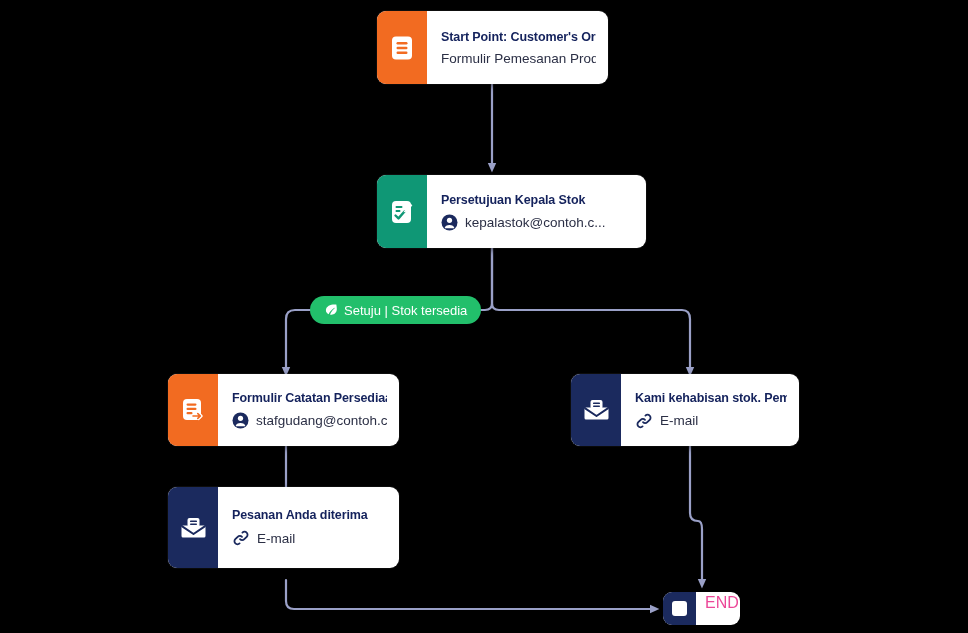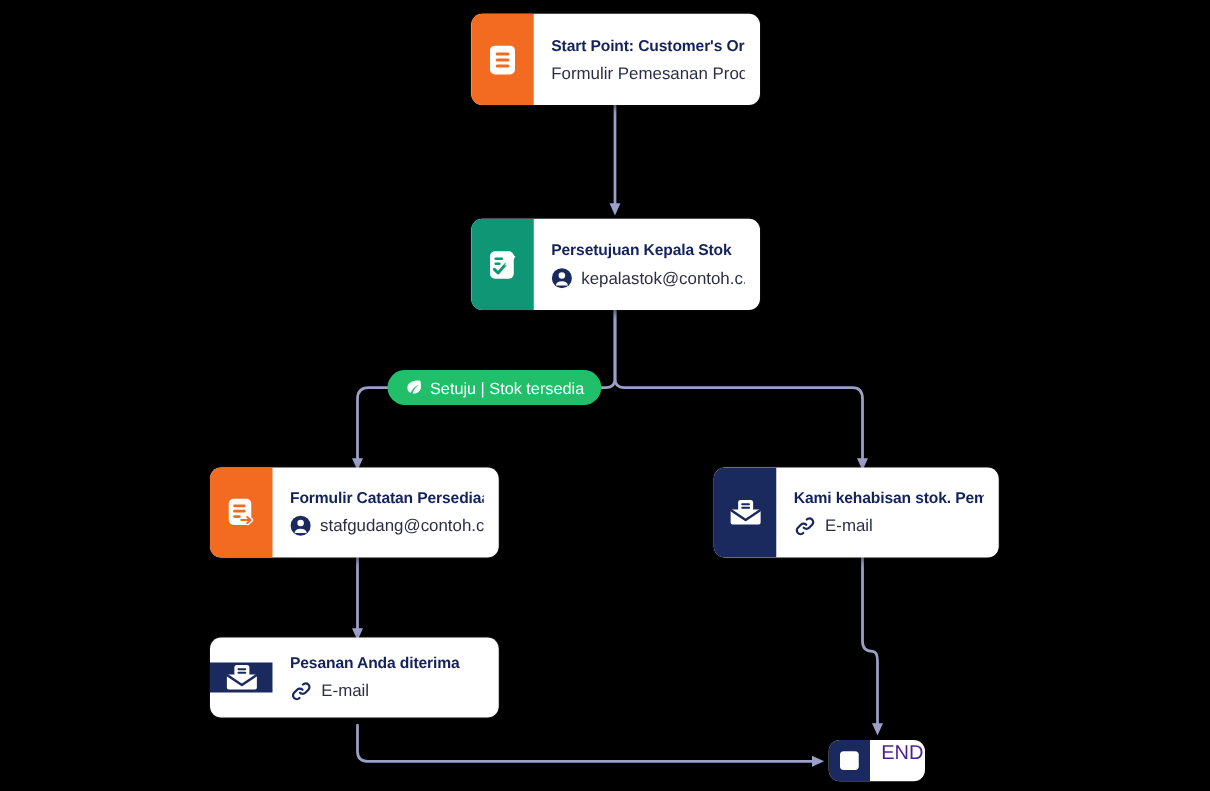--- a/index.html
+++ b/index.html
@@ -91,21 +91,21 @@
     background: #1b2a5e;
     display: flex;
     align-items: center;
     justify-content: center;
   }
   .end-square { width: 15px; height: 15px; background: #fff; border-radius: 3px; }
   .end-label {
     display: flex; align-items: center;
     padding: 0 11px 12px 9px;
     font-size: 16px;
-    color: #4c1d95;
+    color: #ec4899;
   }
 </style>
 </head>
 <body>
 
 <div id="canvas">
 
   <svg class="edges" viewBox="0 0 968 633" xmlns="http://www.w3.org/2000/svg">
     <defs>
       <marker id="arrow" viewBox="0 0 10 10" refX="5" refY="5" markerWidth="5" markerHeight="5" orient="auto-start-reverse">
@@ -137,21 +137,21 @@
       </svg>
     </div>
     <div class="node-body">
       <div class="node-title">Start Point: Customer's Order</div>
       <div class="node-sub">
         <span class="node-sub-text">Formulir Pemesanan Produk</span>
       </div>
     </div>
   </div>
 
-  <div class="node" style="left:377px; top:175px; width:231px; height:73px;">
+  <div class="node" style="left:377px; top:175px; width:269px; height:73px;">
     <div class="node-icon" style="background:#0f9775;">
       <svg width="25" height="26" viewBox="0 0 25 26" xmlns="http://www.w3.org/2000/svg">
         <rect x="2" y="2" width="19" height="22" rx="4" fill="#ffffff"></rect>
         <rect x="5.5" y="7" width="7" height="1.9" rx="0.9" fill="#0f9775"></rect>
         <rect x="5.5" y="11" width="5" height="1.9" rx="0.9" fill="#0f9775"></rect>
         <path d="M 5.5 16.5 L 8.5 19.4 L 14.5 12.5" stroke="#0f9775" stroke-width="2.4" fill="none" stroke-linecap="round" stroke-linejoin="round"></path>
         <path d="M 20.5 4.5 L 14.5 12 L 16.8 14 L 22.3 6.3 z" fill="#ffffff"></path>
         <path d="M 13.6 13.3 L 14.4 11.6 L 15.9 13.1 z" fill="#ffffff"></path>
       </svg>
     </div>
@@ -223,21 +223,21 @@
           <svg width="18" height="18" viewBox="0 0 18 18" xmlns="http://www.w3.org/2000/svg">
             <path d="M 10.4 3.6 a 3 3 0 0 1 4.3 4.2 l -2.4 2.4 a 3 3 0 0 1 -4.3 0" stroke="#1b2a5e" stroke-width="1.8" fill="none" stroke-linecap="round"></path>
             <path d="M 7.6 14.4 a 3 3 0 0 1 -4.3 -4.2 l 2.4 -2.4 a 3 3 0 0 1 4.3 0" stroke="#1b2a5e" stroke-width="1.8" fill="none" stroke-linecap="round"></path>
           </svg>
         </span>
         <span class="node-sub-text">E-mail</span>
       </div>
     </div>
   </div>
 
-  <div class="node" style="left:168px; top:510px; width:231px; height:64px;align-items:center;">
+  <div class="node" style="left:168px; top:487px; width:231px; height:81px;">
     <div class="node-icon" style="background:#1b2a5e;">
       <svg width="27" height="24" viewBox="0 0 27 24" xmlns="http://www.w3.org/2000/svg">
         <rect x="7.5" y="2" width="12" height="9" rx="2" fill="#ffffff"></rect>
         <rect x="10" y="4.6" width="7" height="1.5" rx="0.7" fill="#1b2a5e"></rect>
         <rect x="10" y="7.4" width="7" height="1.5" rx="0.7" fill="#1b2a5e"></rect>
         <path d="M 3 9.5 h 21 a 1.5 1.5 0 0 1 1.5 1.5 v 9 a 1.5 1.5 0 0 1 -1.5 1.5 h -21 a 1.5 1.5 0 0 1 -1.5 -1.5 v -9 a 1.5 1.5 0 0 1 1.5 -1.5 z" fill="#ffffff"></path>
         <path d="M 2.2 10.4 L 13.5 18 L 24.8 10.4" stroke="#1b2a5e" stroke-width="2" fill="none" stroke-linecap="round" stroke-linejoin="round"></path>
       </svg>
     </div>
     <div class="node-body">

